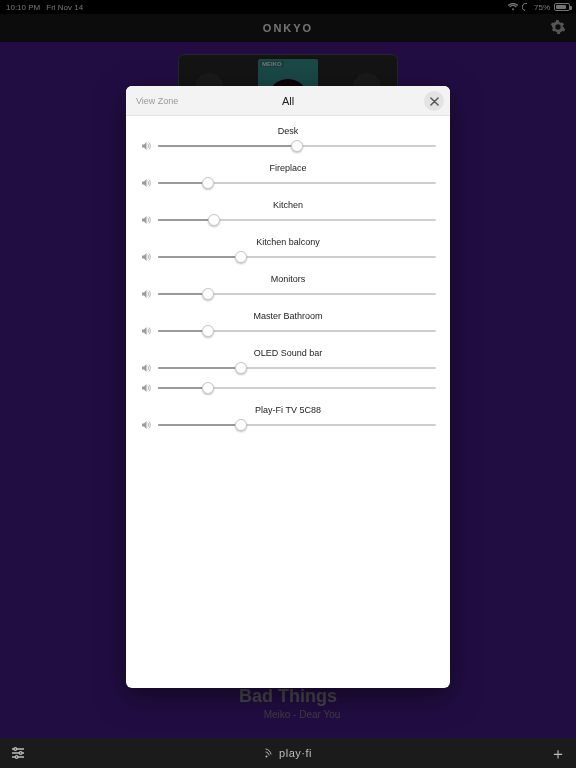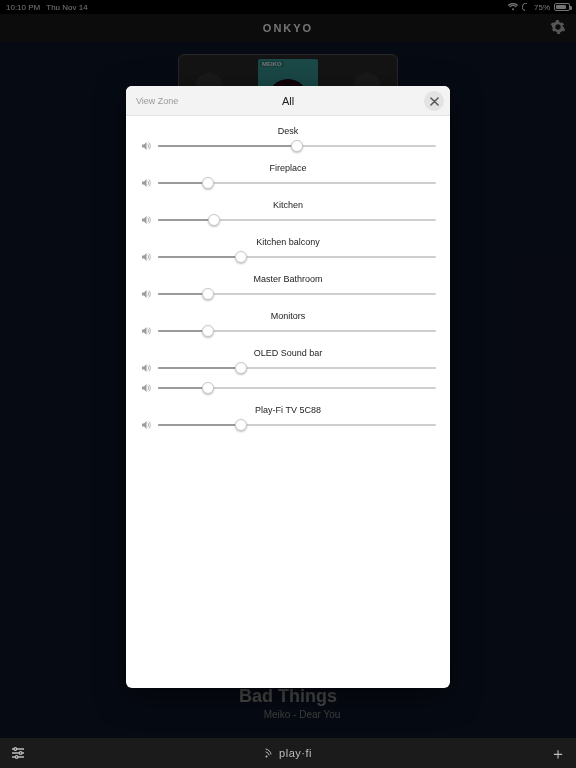--- a/index.html
+++ b/index.html
@@ -1,17 +1,17 @@
 <!DOCTYPE html>
 <html><head>
   <meta charset="utf-8">
   <style>
     * { margin:0; padding:0; box-sizing:border-box; -webkit-font-smoothing:antialiased; }
     html,body{ width:576px; height:768px; overflow:hidden; font-family:-apple-system,Helvetica,Arial,sans-serif; background:#000; }
-    .screen{ position:relative; width:576px; height:768px; background:#0f172a; }
+    .screen{ position:relative; width:576px; height:768px; background:#4c1d95; }
 
     
     .statusbar{ position:absolute; top:0; left:0; right:0; height:14px; background:#000; color:#fff; font-size:8px; display:flex; align-items:center; padding:0 6px; justify-content:space-between; }
     .statusbar .left{ display:flex; gap:6px; }
     .statusbar .right{ display:flex; align-items:center; gap:4px; }
     .battery{ display:inline-block; width:16px; height:8px; border:1px solid #fff; border-radius:2px; position:relative; }
     .battery::after{ content:""; position:absolute; right:-3px; top:2px; width:2px; height:4px; background:#fff; border-radius:0 1px 1px 0;}
     .battery .fill{ position:absolute; left:1px; top:1px; bottom:1px; width:70%; background:#fff; border-radius:1px;}
 
     
@@ -60,21 +60,21 @@
     svg{display:block;}
   </style>
 </head>
 <body>
 
 <div class="screen">
 
   <div class="statusbar">
     <div class="left">
       <span>10:10 PM</span>
-      <span>Thu Nov 14</span>
+      <span>Fri Nov 14</span>
     </div>
     <div class="right">
       <span>
         <svg width="10" height="8" viewBox="0 0 10 8">
             <path d="M5 7.2a1 1 0 100-2 1 1 0 000 2zM1.2 3.4a5.4 5.4 0 017.6 0l-1 1a4 4 0 00-5.6 0l-1-1zM-.2 2a7.4 7.4 0 0110.4 0l-1 1a6 6 0 00-8.4 0l-1-1z" fill="#fff"></path>
           </svg>
       </span>
       <span>
         <svg width="8" height="8" viewBox="0 0 8 8">
             <path d="M5 .5A3.5 3.5 0 103 7.5 3.5 3.5 0 015 .5z" fill="none" stroke="#fff" stroke-width="0.8"></path>
@@ -182,37 +182,37 @@
               </svg>
             </span>
             <div class="track">
               <div class="rail"></div>
               <div class="railfill" style="width: 30%;"></div>
               <div class="thumb" style="left: 30%;"></div>
             </div>
           </div>
         </div>
         <div class="zone">
+          <div class="zone-label">Monitors</div>
+          <div class="slider-row">
+            <span class="vol-icon">
+              <svg width="12" height="12" viewBox="0 0 24 24" fill="#9c9c9c">
+                <path d="M4 9v6h4l5 5V4L8 9H4z"></path>
+                <path d="M16 8c1.5 1 1.5 7 0 8M18.5 5.5c3 2 3 11 0 13" stroke="#9c9c9c" stroke-width="1.5" fill="none" stroke-linecap="round"></path>
+              </svg>
+            </span>
+            <div class="track">
+              <div class="rail"></div>
+              <div class="railfill" style="width: 18%;"></div>
+              <div class="thumb" style="left: 18%;"></div>
+            </div>
+          </div>
+        </div>
+        <div class="zone">
           <div class="zone-label">Master Bathroom</div>
-          <div class="slider-row">
-            <span class="vol-icon">
-              <svg width="12" height="12" viewBox="0 0 24 24" fill="#9c9c9c">
-                <path d="M4 9v6h4l5 5V4L8 9H4z"></path>
-                <path d="M16 8c1.5 1 1.5 7 0 8M18.5 5.5c3 2 3 11 0 13" stroke="#9c9c9c" stroke-width="1.5" fill="none" stroke-linecap="round"></path>
-              </svg>
-            </span>
-            <div class="track">
-              <div class="rail"></div>
-              <div class="railfill" style="width: 18%;"></div>
-              <div class="thumb" style="left: 18%;"></div>
-            </div>
-          </div>
-        </div>
-        <div class="zone">
-          <div class="zone-label">Monitors</div>
           <div class="slider-row">
             <span class="vol-icon">
               <svg width="12" height="12" viewBox="0 0 24 24" fill="#9c9c9c">
                 <path d="M4 9v6h4l5 5V4L8 9H4z"></path>
                 <path d="M16 8c1.5 1 1.5 7 0 8M18.5 5.5c3 2 3 11 0 13" stroke="#9c9c9c" stroke-width="1.5" fill="none" stroke-linecap="round"></path>
               </svg>
             </span>
             <div class="track">
               <div class="rail"></div>
               <div class="railfill" style="width: 18%;"></div>

